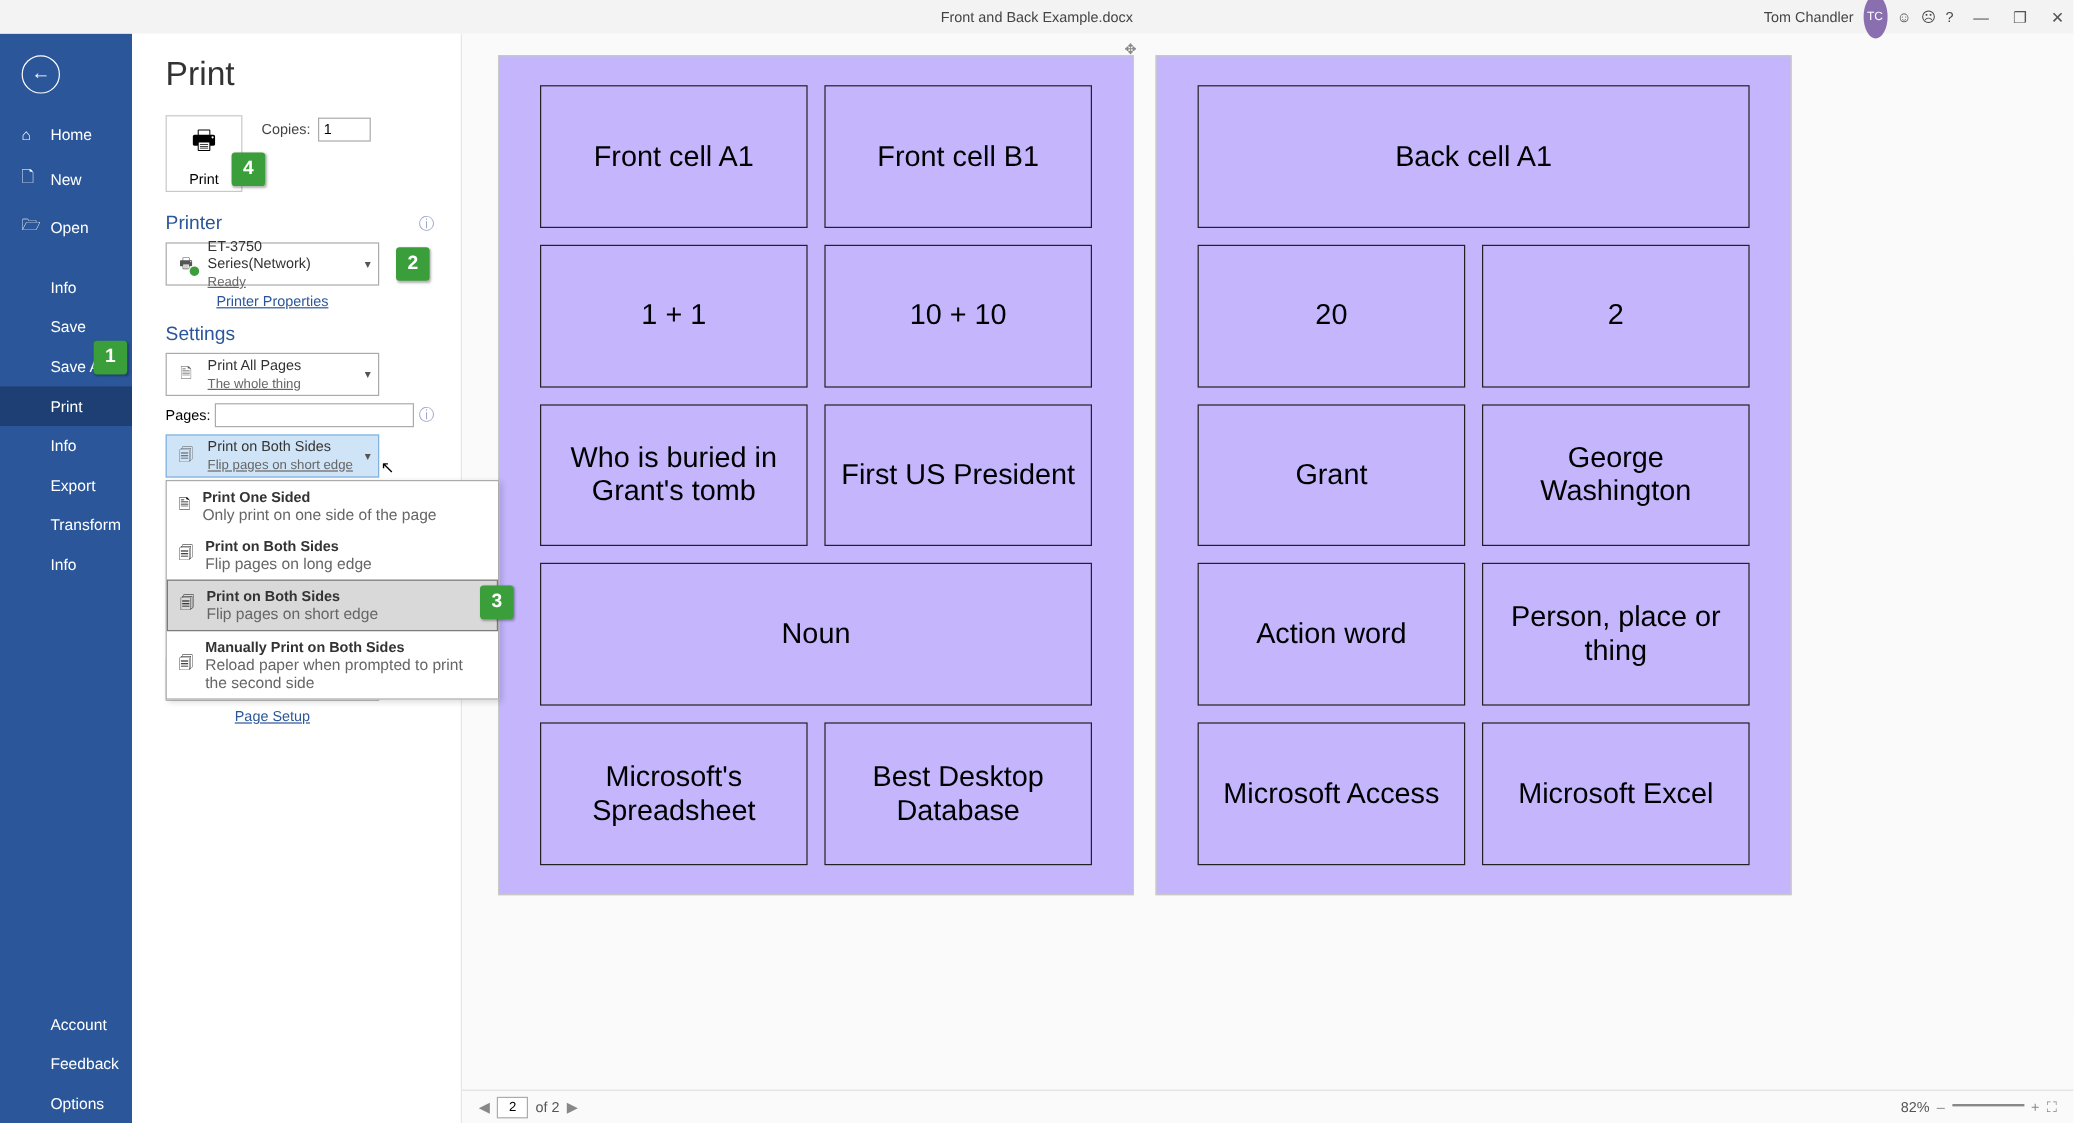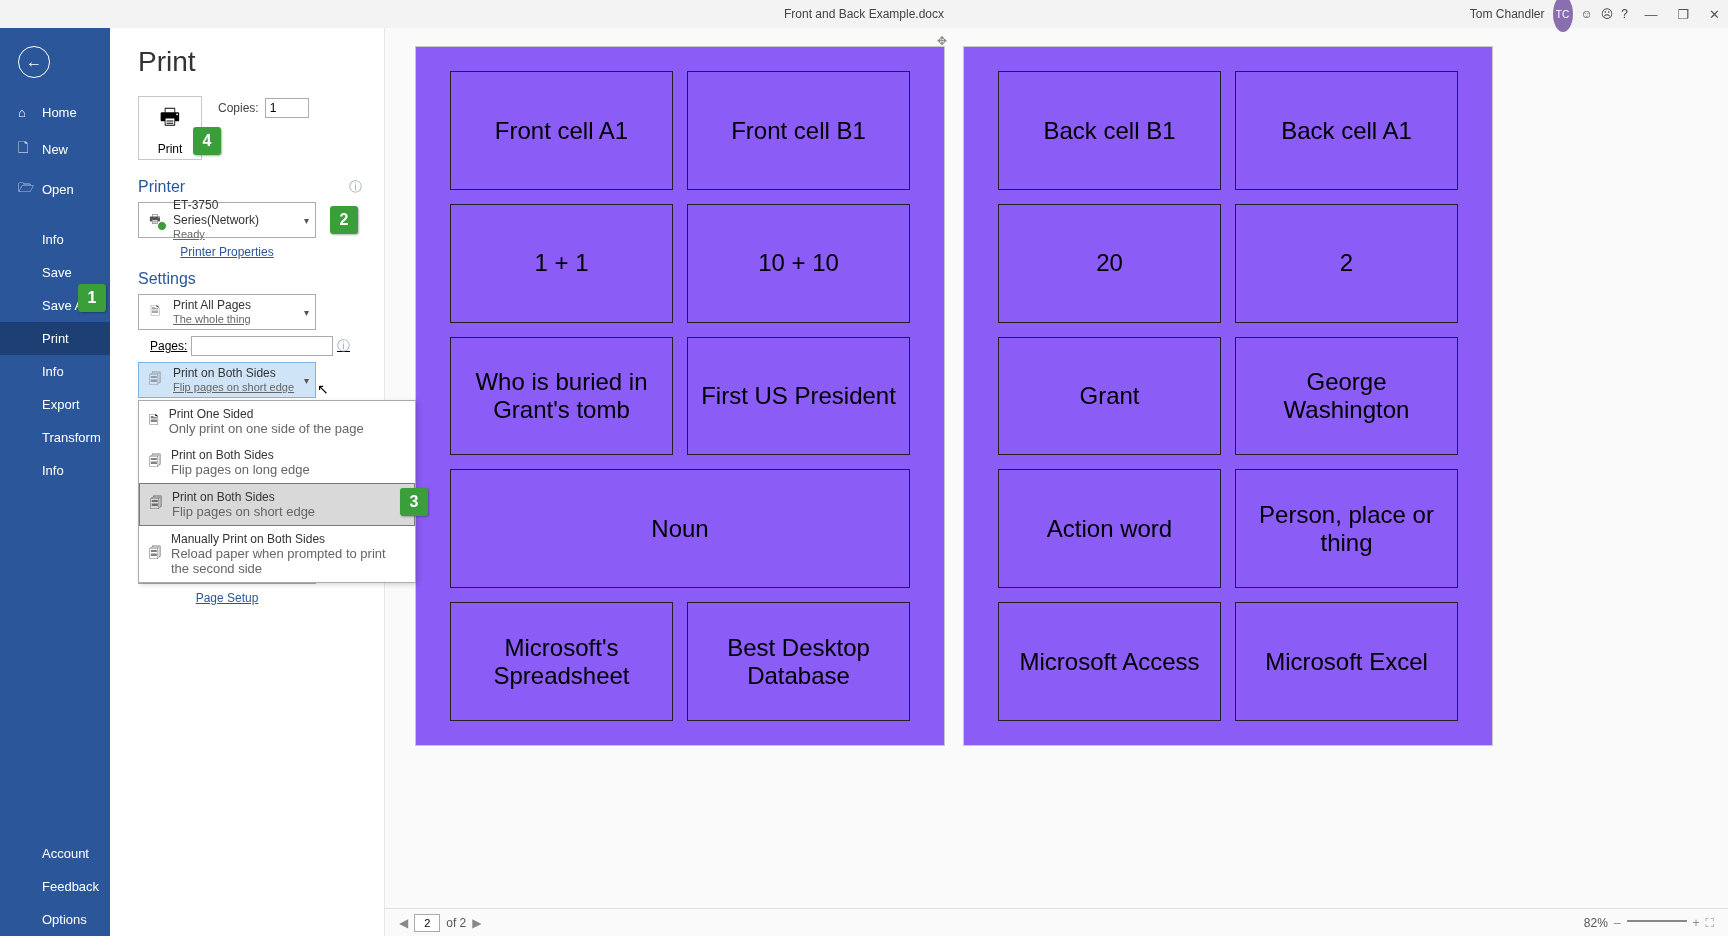--- a/index.html
+++ b/index.html
@@ -36,38 +36,38 @@
 .section-h .info { color: #9aa7c8; font-size: 13px; }
 .dropdown { width: 178px; height: 36px; border: 1px solid #ababab; display: flex; align-items: center; padding: 0 6px; gap: 8px; font-size: 12px; position: relative; background: #fff; }
 .dropdown .dicon { width: 20px; height: 20px; display: flex; align-items: center; justify-content: center; color: #555; }
 .dropdown .dtext { flex: 1; line-height: 1.2; }
 .dropdown .dtext .t1 { color: #333; }
 .dropdown .dtext .t2 { color: #666; font-size: 11px; text-decoration: underline; }
 .dropdown .caret { color: #555; font-size: 10px; }
 .dropdown.selected { background: #cfe4f7; border-color: #7fb2e1; }
 .link { color: #2b579a; text-decoration: underline; font-size: 12px; }
 .right-link { text-align: center; margin-top: 4px; width: 178px; }
-.pages-row { display: flex; align-items: center; gap: 4px; font-size: 12px; margin: 6px 12px; text-decoration: underline; }
+.pages-row { display: flex; align-items: center; gap: 4px; font-size: 12px; margin: 6px 0; }
 .pages-row input { flex: 1; height: 20px; border: 1px solid #ababab; width: 120px; }
 .pages-row .info { color: #9aa7c8; font-size: 13px; }
 
 
 .popup { position: absolute; left: 0; top: 38px; width: 278px; background: #fff; border: 1px solid #ababab; box-shadow: 2px 2px 5px rgba(0,0,0,0.15); z-index: 10; }
 .popup .popt { display: flex; align-items: center; gap: 10px; padding: 6px 10px; font-size: 12px; }
-.popup .popt .dtext .t1 { font-weight: 400; color: #333; }
+.popup .popt .dtext .t1 { font-weight: 700; color: #333; }
 .popup .popt .dtext .t2 { color: #666; font-size: 13px; }
 .popup .popt.sel { background: #d9d9d9; border: 1px solid #7a7a7a; margin: 0; }
 
 
 .badge { position: absolute; width: 28px; height: 28px; background: #3a9e3a; color: #fff; font-weight: 700; font-size: 16px; display: flex; align-items: center; justify-content: center; border-radius: 3px; box-shadow: 1px 1px 2px rgba(0,0,0,0.3); z-index: 20; }
 
 
 .preview { flex: 1; background: #fafafa; display: flex; flex-direction: column; }
 .preview-pages { flex: 1; display: flex; gap: 18px; padding: 18px 18px 0 30px; overflow: hidden; position: relative; }
-.page { background: #8b5cf6; border: 1px solid #c8c8c8; width: 530px; height: 700px; padding: 24px 34px; display: flex; flex-direction: column; gap: 14px; }
+.page { background: #c4b5fd; border: 1px solid #c8c8c8; width: 530px; height: 700px; padding: 24px 34px; display: flex; flex-direction: column; gap: 14px; }
 .page .row { display: flex; gap: 14px; flex: 1; }
 .cell { flex: 1; border: 1.5px solid #222; display: flex; align-items: center; justify-content: center; text-align: center; font-size: 24px; padding: 6px; line-height: 1.15; }
 .handle { position: absolute; top: 6px; font-size: 12px; color: #888; }
 
 
 .status { height: 28px; border-top: 1px solid #e0e0e0; display: flex; align-items: center; padding: 0 14px; font-size: 12px; color: #555; gap: 6px; }
 .status .grow { flex: 1; }
 .status input { width: 26px; height: 18px; border: 1px solid #ababab; text-align: center; font-size: 11px; }
 .status .nav { cursor: pointer; color: #888; }
 
@@ -264,21 +264,20 @@
         <div class="row">
             <div class="cell">Noun</div>
           </div>
         <div class="row">
             <div class="cell">Microsoft's Spreadsheet</div>
             <div class="cell">Best Desktop Database</div>
           </div>
       </div>
       <div class="page">
         <div class="row">
-            <div class="cell">Back cell B1</div>
             <div class="cell">Back cell A1</div>
           </div>
         <div class="row">
             <div class="cell">20</div>
             <div class="cell">2</div>
           </div>
         <div class="row">
             <div class="cell">Grant</div>
             <div class="cell">George Washington</div>
           </div>

